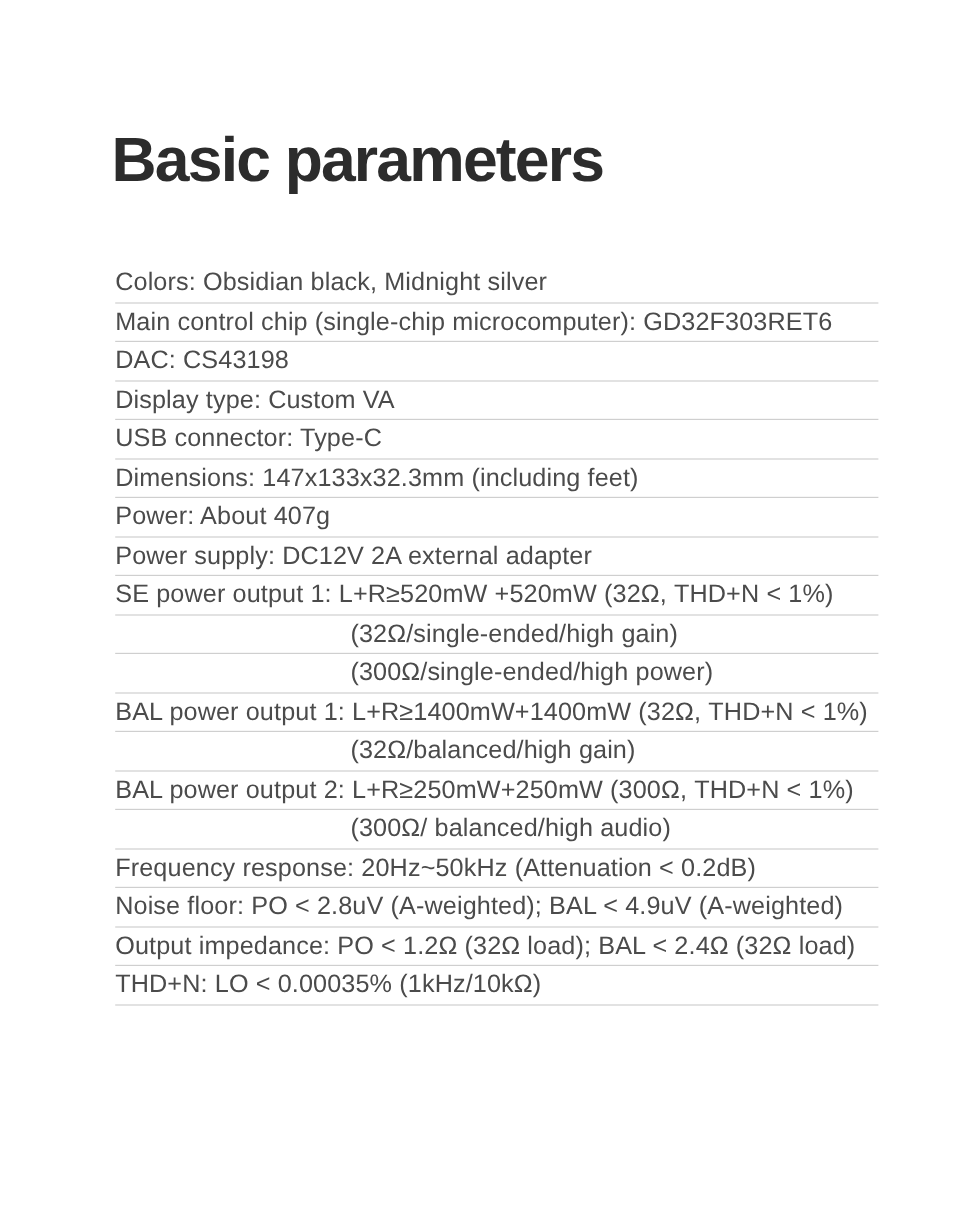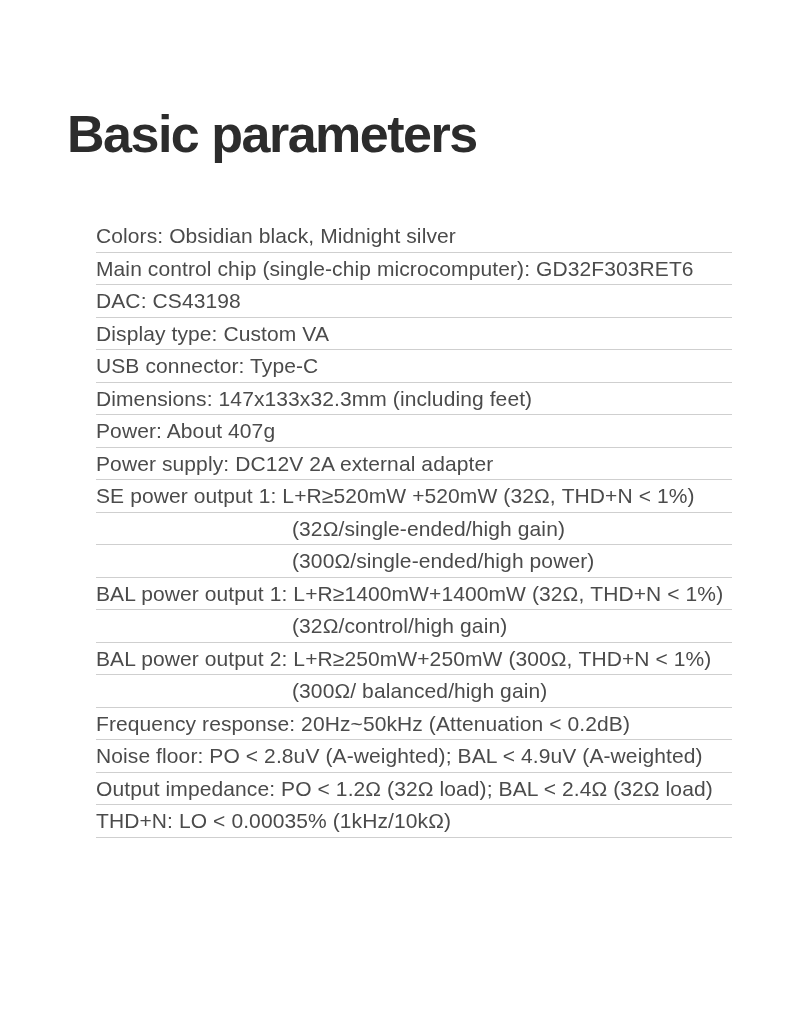--- a/index.html
+++ b/index.html
@@ -10,21 +10,21 @@
   }
   .page {
     position: relative;
     width: 800px;
     height: 1024px;
     background: #ffffff;
     overflow: hidden;
   }
   .title {
     position: absolute;
-    left: 67px;
+    left: 93px;
     top: 104px;
     margin: 0;
     font-size: 52px;
     font-weight: 700;
     letter-spacing: -1.5px;
     color: #2c2c2c;
     white-space: nowrap;
   }
   .spec-list {
     position: absolute;
@@ -59,22 +59,22 @@
     <div class="row">DAC: CS43198</div>
     <div class="row">Display type: Custom VA</div>
     <div class="row">USB connector: Type-C</div>
     <div class="row">Dimensions: 147x133x32.3mm (including feet)</div>
     <div class="row">Power: About 407g</div>
     <div class="row">Power supply: DC12V 2A external adapter</div>
     <div class="row">SE power output 1: L+R≥520mW +520mW (32Ω, THD+N &lt; 1%)</div>
     <div class="row cont">(32Ω/single-ended/high gain)</div>
     <div class="row cont">(300Ω/single-ended/high power)</div>
     <div class="row">BAL power output 1: L+R≥1400mW+1400mW (32Ω, THD+N &lt; 1%)</div>
-    <div class="row cont">(32Ω/control/high gain)</div>
+    <div class="row cont">(32Ω/balanced/high gain)</div>
     <div class="row">BAL power output 2: L+R≥250mW+250mW (300Ω, THD+N &lt; 1%)</div>
-    <div class="row cont">(300Ω/ balanced/high gain)</div>
+    <div class="row cont">(300Ω/ balanced/high audio)</div>
     <div class="row">Frequency response: 20Hz~50kHz (Attenuation &lt; 0.2dB)</div>
     <div class="row">Noise floor: PO &lt; 2.8uV (A-weighted); BAL &lt; 4.9uV (A-weighted)</div>
     <div class="row">Output impedance: PO &lt; 1.2Ω (32Ω load); BAL &lt; 2.4Ω (32Ω load)</div>
     <div class="row">THD+N: LO &lt; 0.00035% (1kHz/10kΩ)</div>
   </div>
 
 </div>
 
 </body></html>

